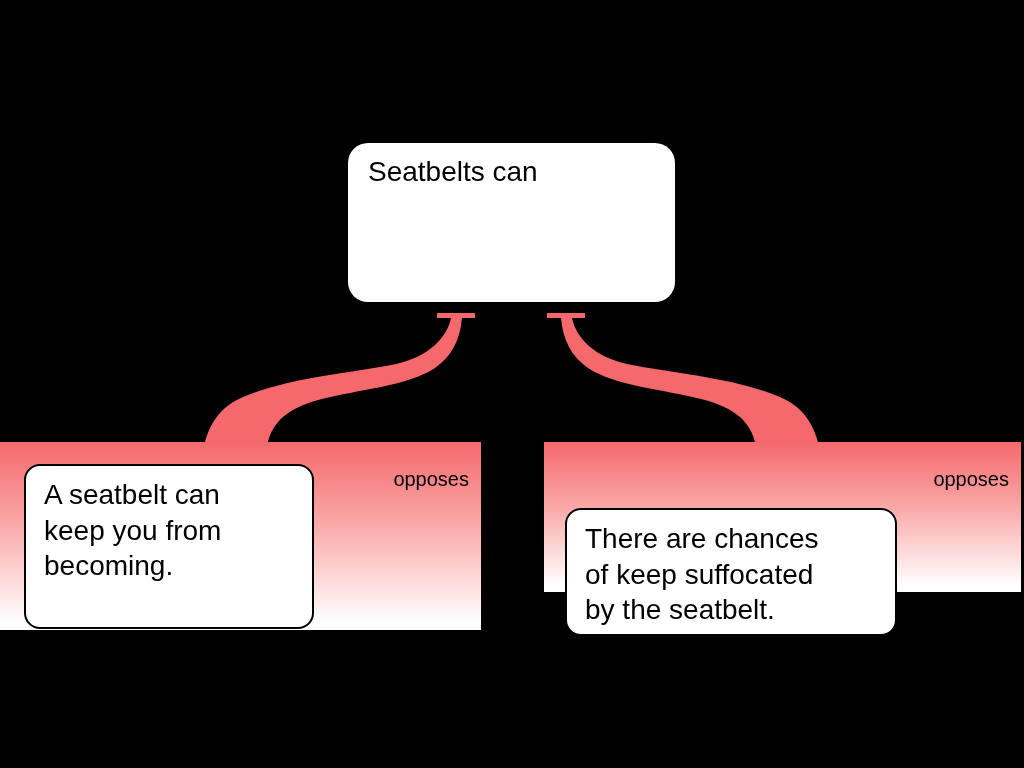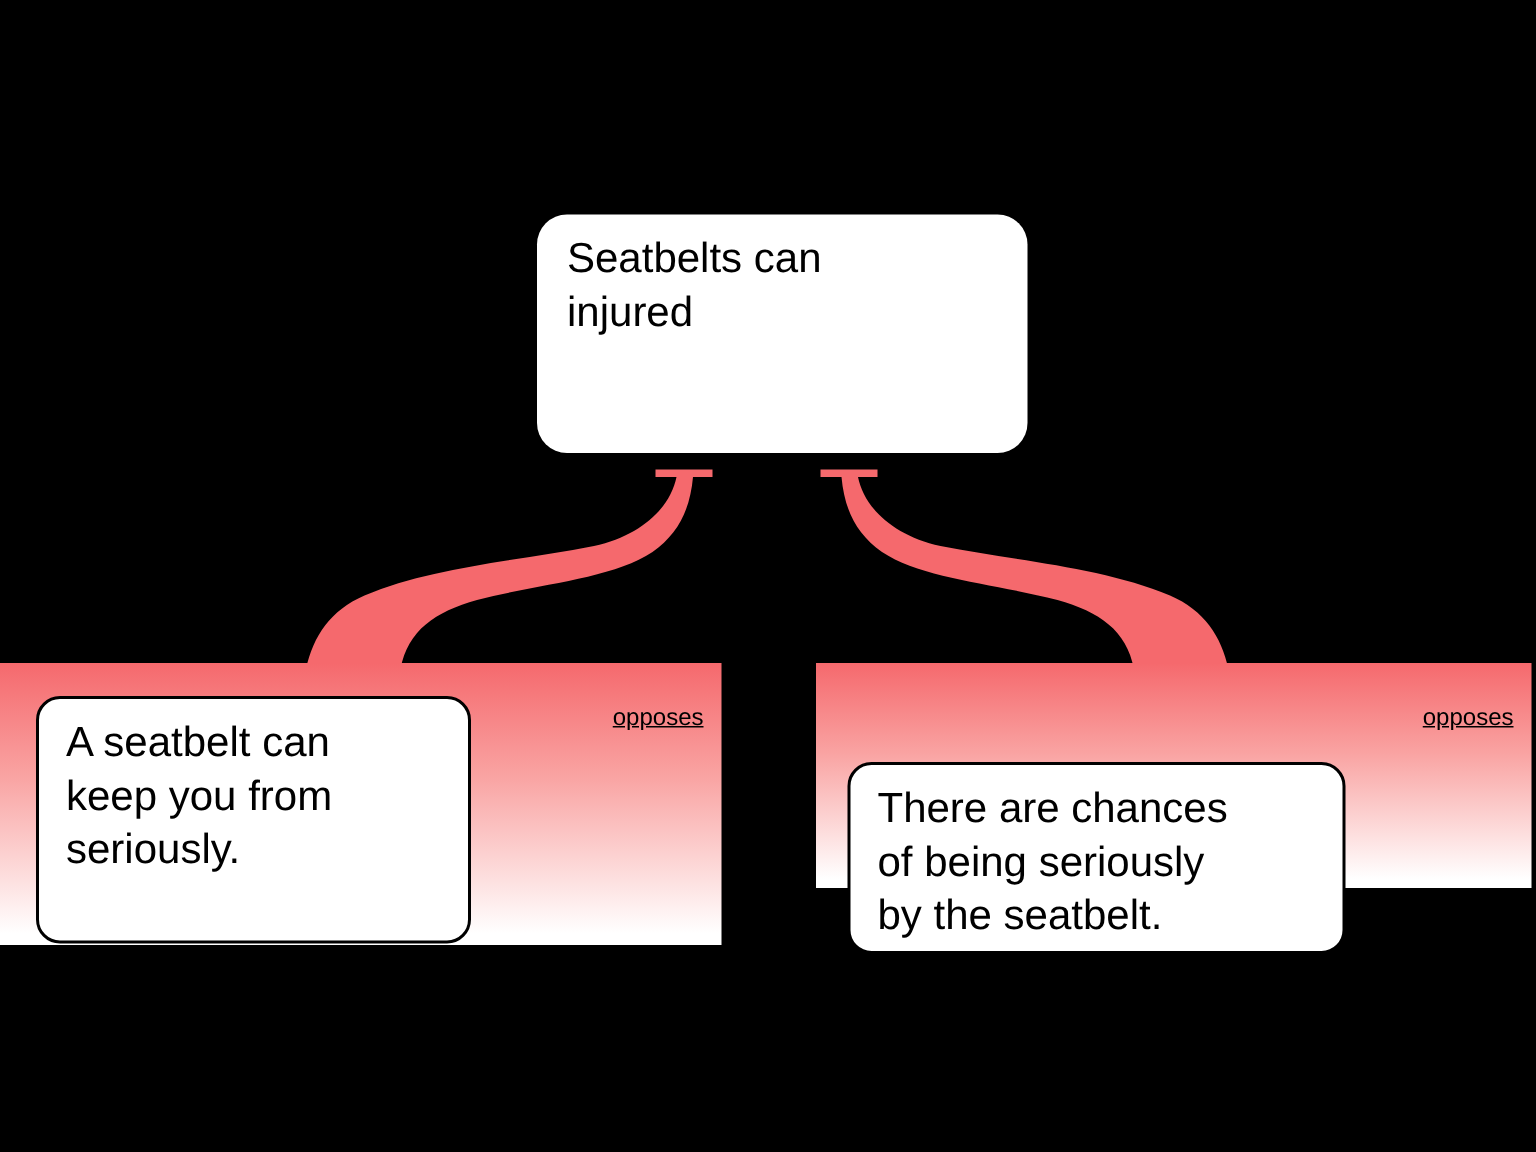--- a/index.html
+++ b/index.html
@@ -35,21 +35,21 @@
 
   .node {
     position: absolute;
     background: #FFFFFF;
     box-sizing: border-box;
     font-size: 28px;
     line-height: 35.5px;
     color: #000000;
   }
   #main-node {
-    left: 358px; top: 143px;
+    left: 348px; top: 143px;
     width: 327px; height: 159px;
     border-radius: 20px;
     padding: 11px 12px 0 20px;
   }
   .obj-node {
     border: 2px solid #000000;
     border-radius: 16px;
     padding: 11px 10px 0 18px;
   }
   #obj-node-left {
@@ -69,24 +69,23 @@
     left: 0; top: 442px;
     width: 481px; height: 188px;
   }
   #gradbox-right {
     left: 544px; top: 442px;
     width: 477px; height: 150px;
   }
   .relation-label {
     position: absolute;
     top: 26px; right: 12px;
-    font-size: 16px;
+    font-size: 20px;
     line-height: 22px;
     color: #000000;
-    text-decoration: underline;
   }
   .txtline { white-space: nowrap; }
 </style>
 </head>
 <body>
 
 <div id="canvas">
 
   <svg id="ribbons" viewBox="0 0 1024 768" xmlns="http://www.w3.org/2000/svg">
     <path class="ribbon" d="M 462 318
@@ -115,28 +114,27 @@
   <div class="gradbox" id="gradbox-left">
     <span class="relation-label">opposes</span>
   </div>
 
   <div class="gradbox" id="gradbox-right">
     <span class="relation-label">opposes</span>
   </div>
 
   <div class="node" id="main-node">
     <div class="txtline">Seatbelts can</div>
-    <div class="txtline">injured</div>
   </div>
 
   <div class="node obj-node" id="obj-node-left">
     <div class="txtline">A seatbelt can</div>
     <div class="txtline">keep you from</div>
-    <div class="txtline">seriously.</div>
+    <div class="txtline">becoming.</div>
   </div>
 
   <div class="node obj-node" id="obj-node-right">
     <div class="txtline">There are chances</div>
-    <div class="txtline">of being seriously</div>
+    <div class="txtline">of keep suffocated</div>
     <div class="txtline">by the seatbelt.</div>
   </div>
 
 </div>
 
 </body></html>

